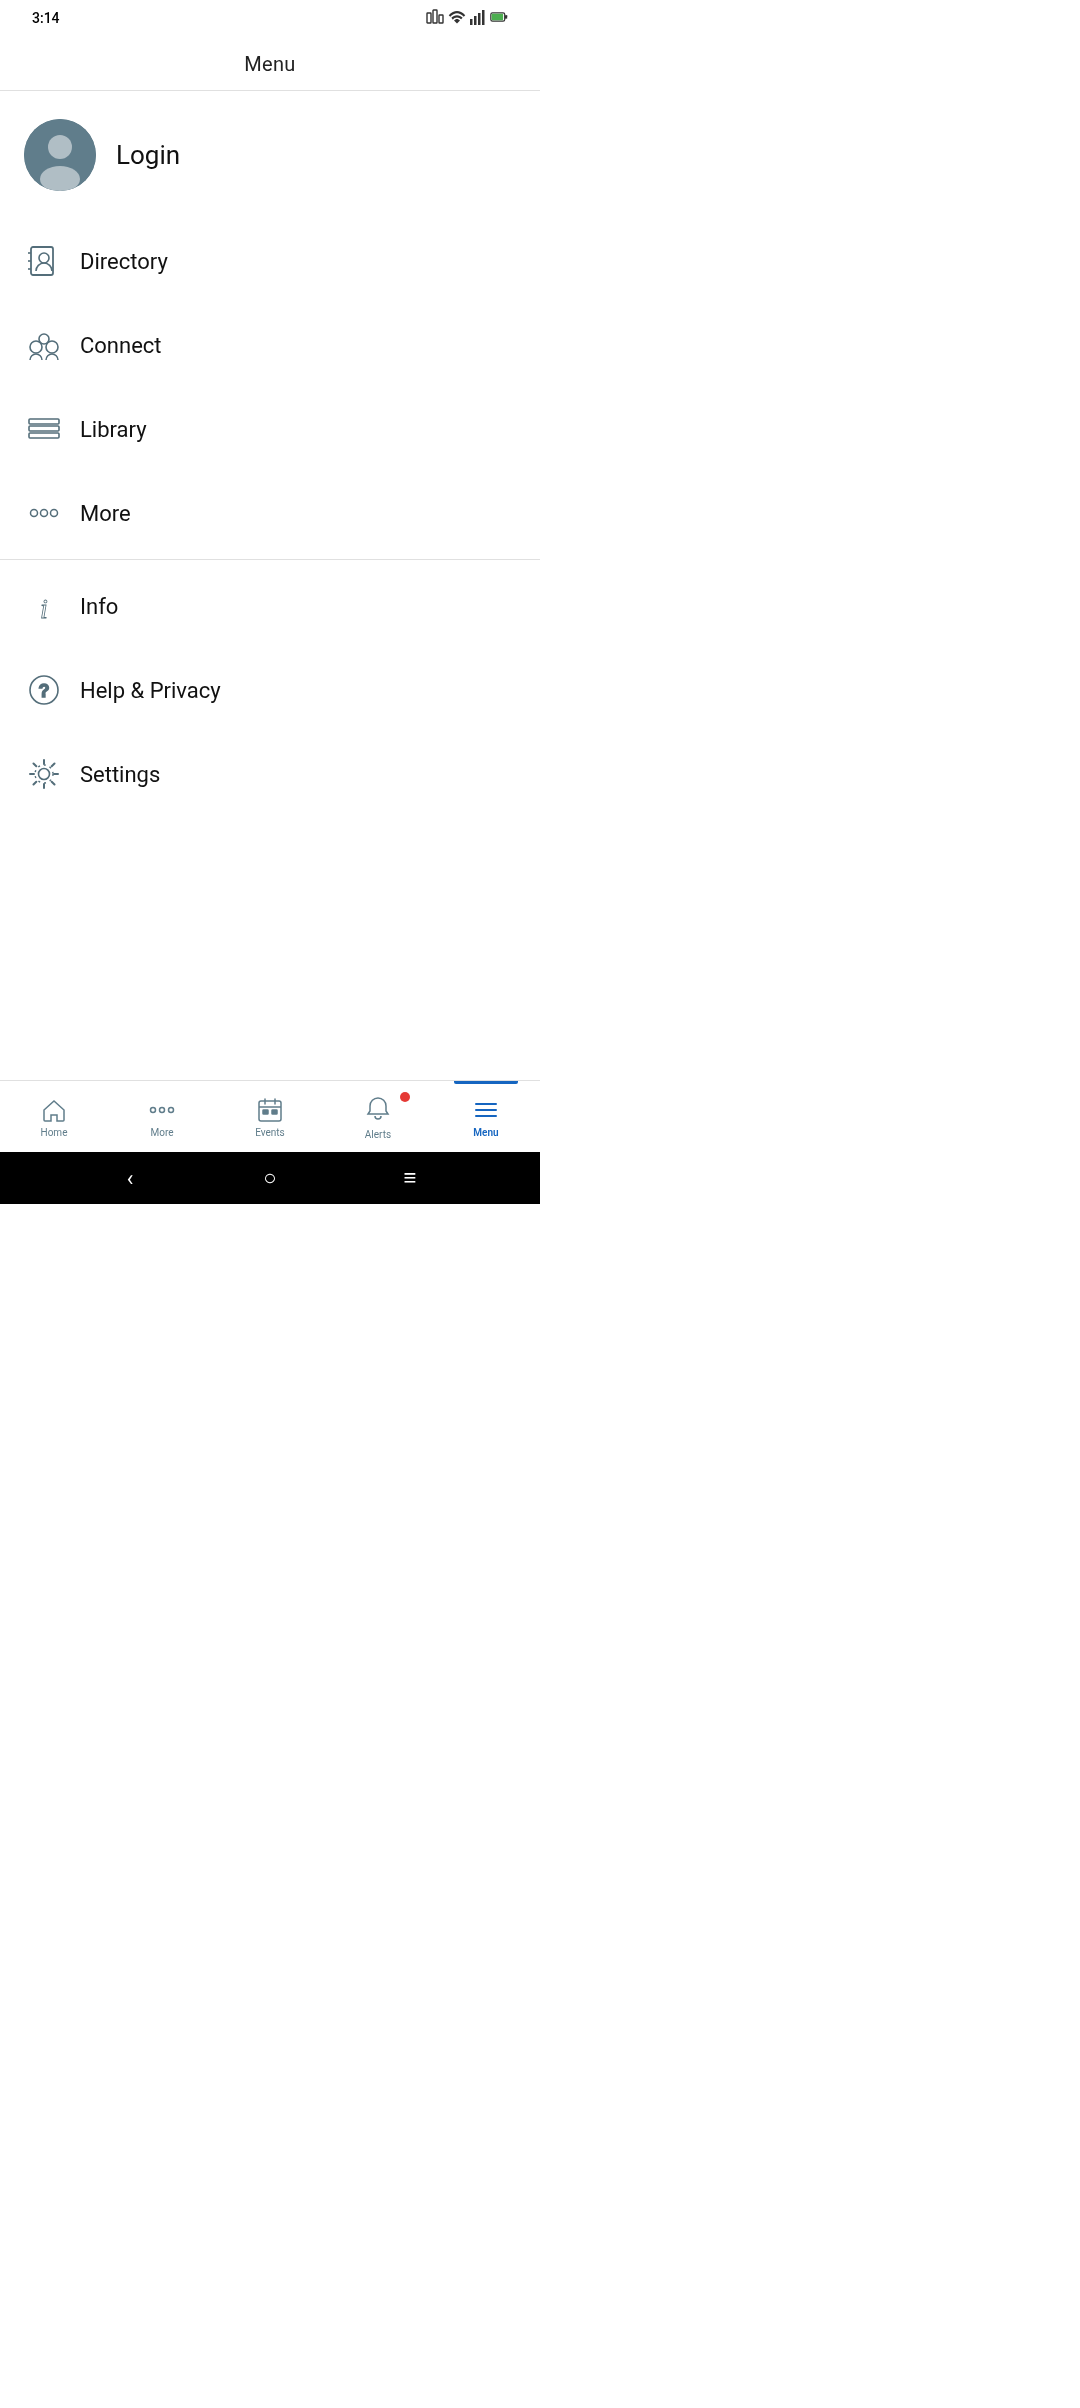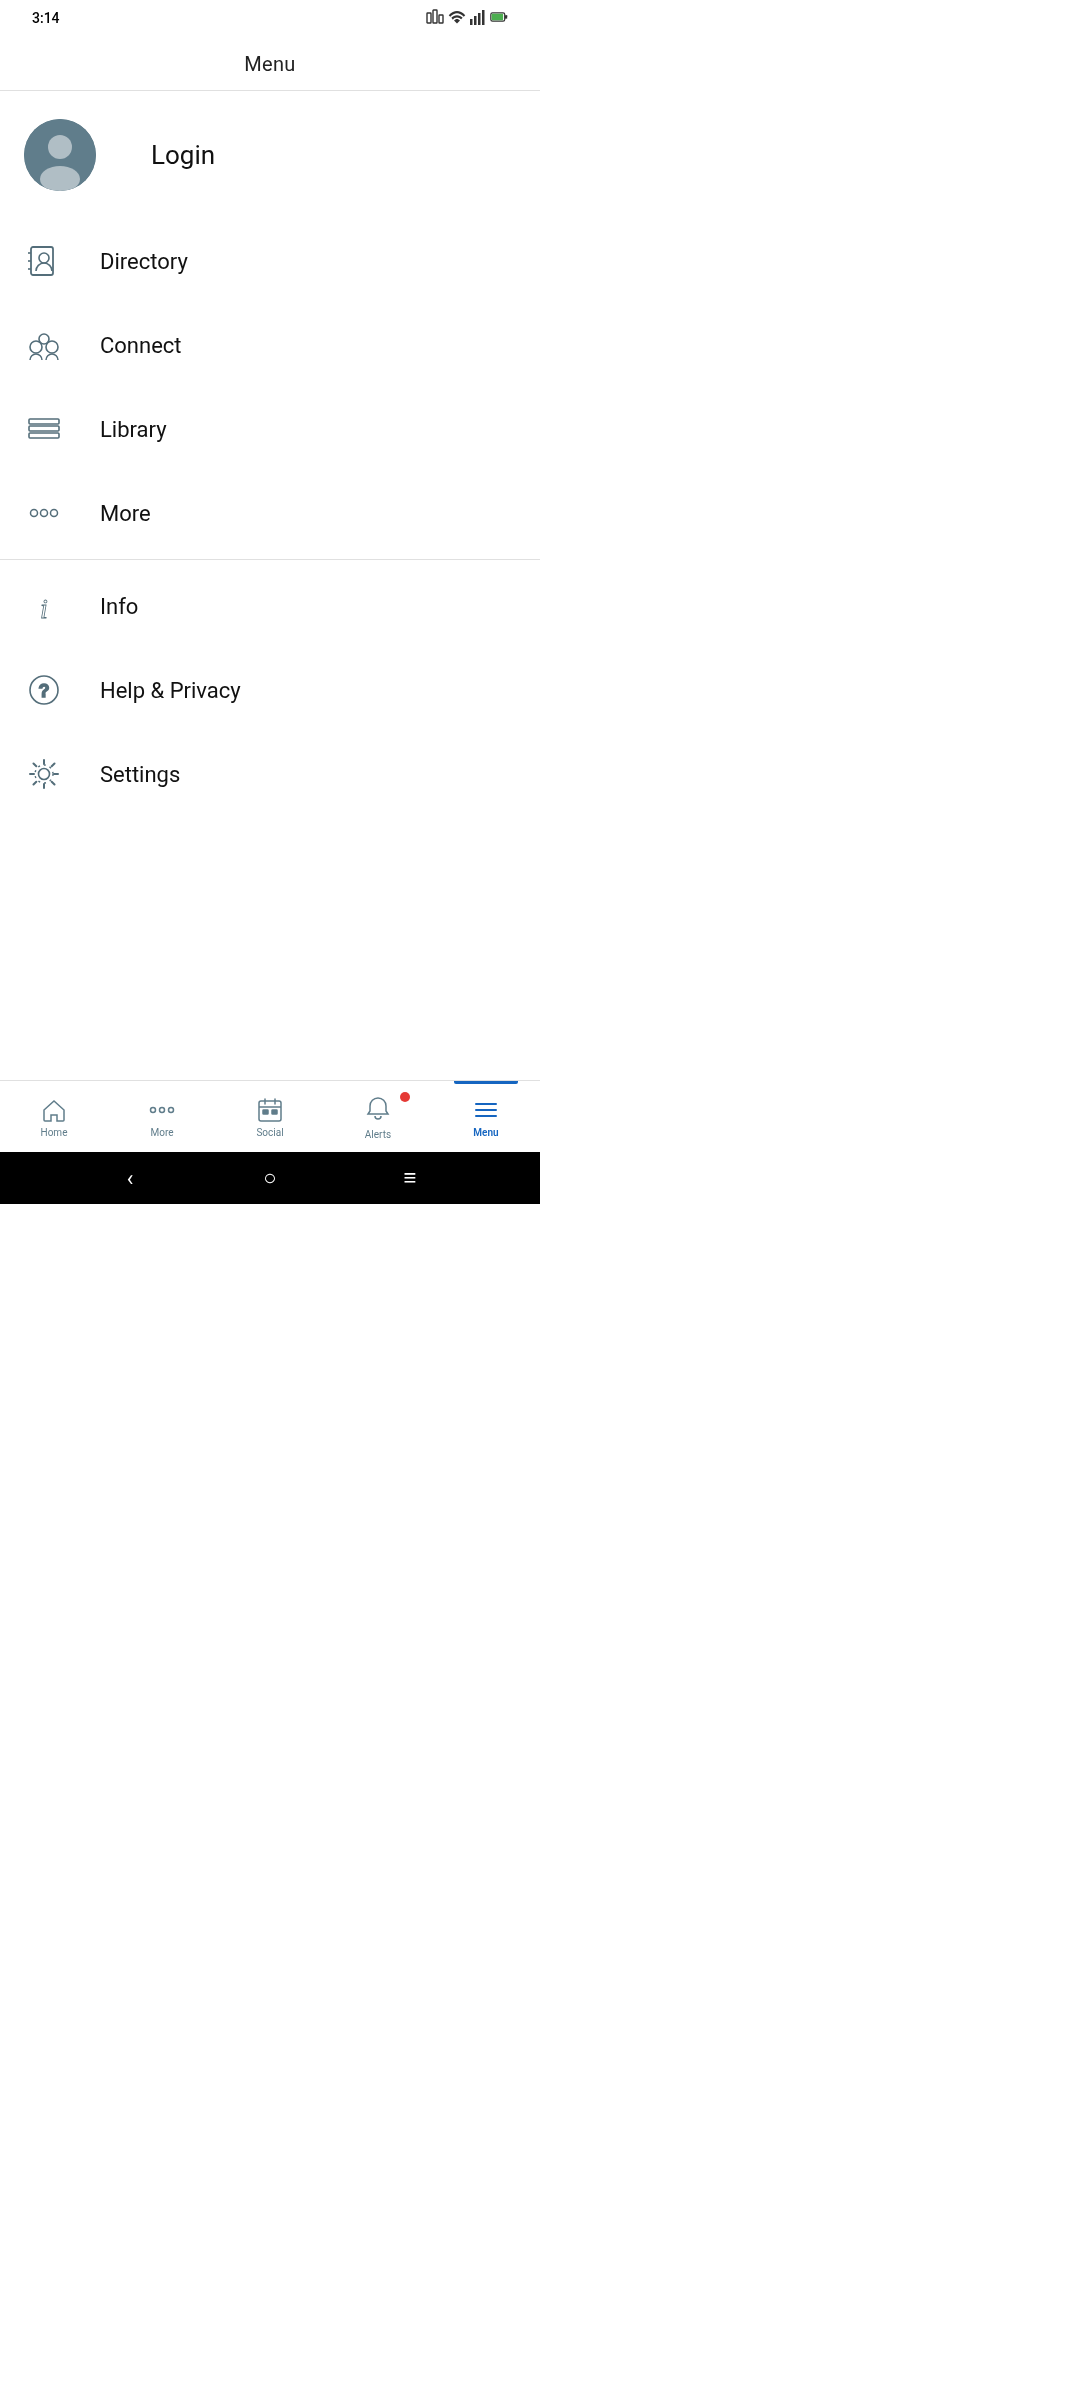--- a/index.html
+++ b/index.html
@@ -80,34 +80,33 @@
 
     .avatar-circle svg {
       width: 72px;
       height: 72px;
     }
 
     .login-label {
       font-size: 26px;
       font-weight: 400;
       color: #111;
-      margin-left: 35px;
     }
 
     
     .menu-list {
       list-style: none;
       flex: 1;
     }
 
     .menu-item {
       display: flex;
       align-items: center;
       padding: 22px 24px;
-      gap: 36px;
+      gap: 16px;
       cursor: pointer;
       text-align: center;
     }
 
     .menu-icon {
       width: 40px;
       height: 40px;
       display: flex;
       align-items: center;
       justify-content: center;
@@ -384,21 +383,21 @@
 
   <div class="nav-item">
     <svg viewBox="0 0 28 28">
       <rect x="3" y="5" width="22" height="20" rx="2" stroke="#607d8b" stroke-width="1.5" fill="none"></rect>
       <line x1="3" y1="11" x2="25" y2="11" stroke="#607d8b" stroke-width="1.5"></line>
       <line x1="9" y1="3" x2="9" y2="8" stroke="#607d8b" stroke-width="1.5" stroke-linecap="round"></line>
       <line x1="19" y1="3" x2="19" y2="8" stroke="#607d8b" stroke-width="1.5" stroke-linecap="round"></line>
       <rect x="7" y="14" width="5" height="4" rx="0.5" fill="#607d8b"></rect>
       <rect x="16" y="14" width="5" height="4" rx="0.5" fill="#607d8b"></rect>
     </svg>
-    <span class="nav-label">Social</span>
+    <span class="nav-label">Events</span>
   </div>
 
   <div class="nav-item" style="position:relative;">
     <div style="position:relative; display:inline-block;">
       <svg viewBox="0 0 28 28">
         <path d="M14 4a8 8 0 018 8v5l2 3H4l2-3v-5a8 8 0 018-8z" stroke="#607d8b" stroke-width="1.5" fill="none"></path>
         <path d="M11 22a3 3 0 006 0" stroke="#607d8b" stroke-width="1.5" fill="none"></path>
       </svg>
       <span class="alert-dot" style="position:absolute; top:-2px; right:-4px; width:10px; height:10px; background:#e53935; border-radius:50%; display:block;"></span>
     </div>

